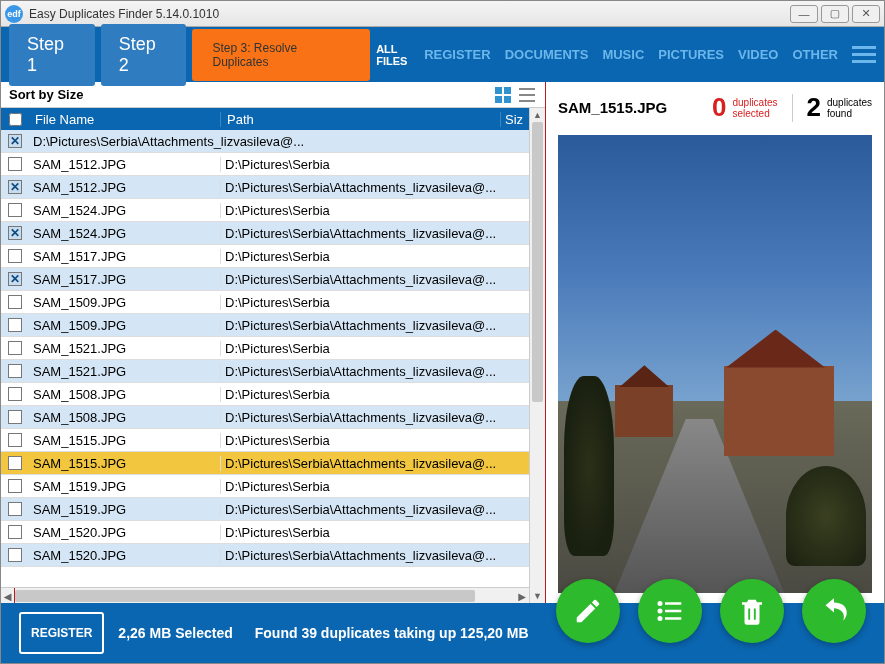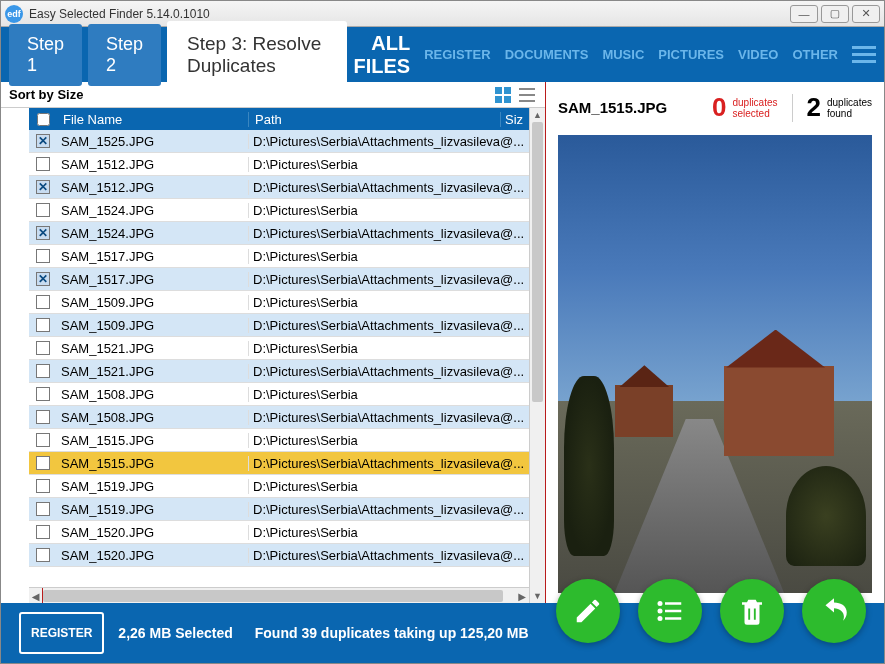--- a/index.html
+++ b/index.html
@@ -5,24 +5,24 @@
 * { margin: 0; padding: 0; box-sizing: border-box; font-family: Arial, sans-serif; }
 body { width: 885px; height: 664px; background: #fff; overflow: hidden; border: 1px solid #888; }
 
 .titlebar { height: 26px; background: linear-gradient(#f5f5f5, #e5e5e5); display: flex; align-items: center; padding: 0 4px; border-bottom: 1px solid #aaa; }
 .titlebar .logo { width: 18px; height: 18px; border-radius: 50%; background: #3a97e8; color: #fff; font-size: 9px; font-weight: bold; display: flex; align-items: center; justify-content: center; margin-right: 6px; }
 .titlebar .title { font-size: 12px; color: #333; flex: 1; }
 .titlebar .wbtn { width: 28px; height: 18px; border: 1px solid #999; background: #f0f0f0; margin-left: 3px; display: flex; align-items: center; justify-content: center; font-size: 11px; color: #555; border-radius: 3px; cursor: pointer; }
 
 .topbar { height: 55px; background: #0a66b0; display: flex; align-items: center; padding: 0 8px; }
 .step-btn { background: #2f7cc0; color: #fff; font-size: 18px; padding: 10px 18px; margin-right: 6px; border-radius: 3px; cursor: pointer; }
-.step-btn.active { background: #ffffff; color: #333; font-size: 19px; padding: 12px 20px; }
+.step-btn.active { background: #f97316; color: #333; font-size: 12px; padding: 12px 20px; }
 .cat-tabs { margin-left: auto; display: flex; gap: 14px; align-items: center; }
 .cat-tab { color: #6bb6ea; font-size: 13px; font-weight: bold; cursor: pointer; }
-.cat-tab.active { color: #fff; font-size: 20px; text-align: right; }
+.cat-tab.active { color: #fff; font-size: 11px; }
 .hamburger { margin-left: 14px; cursor: pointer; }
 .hamburger div { width: 24px; height: 3px; background: #6bb6ea; margin: 4px 0; }
 
 .content { display: flex; height: calc(100% - 26px - 55px - 60px); }
 
 .left { flex: 1; display: flex; flex-direction: column; border-right: 1px solid #b91c1c; }
 .sortbar { height: 26px; display: flex; align-items: center; padding: 0 8px; border-bottom: 1px solid #ccc; }
 .sortbar .label { font-size: 13px; font-weight: bold; }
 .sortbar .spacer { flex: 1; }
 .view-icon { width: 20px; height: 20px; margin-left: 4px; cursor: pointer; display: flex; align-items: center; justify-content: center; }
@@ -50,21 +50,21 @@
 .hscroll .thumb { position: absolute; left: 14px; top: 2px; height: 12px; width: 460px; background: #c8c8c8; border-radius: 2px; }
 .hscroll .arrow { position: absolute; top: 0; width: 14px; height: 16px; display: flex; align-items: center; justify-content: center; font-size: 10px; color: #666; }
 .hscroll .arrow.left { left: 0; }
 .hscroll .arrow.right { right: 0; }
 
 .vscroll { width: 16px; background: #f0f0f0; border-left: 1px solid #ccc; display: flex; flex-direction: column; align-items: center; }
 .vscroll .arrow { height: 14px; width: 100%; font-size: 9px; color: #666; display: flex; align-items: center; justify-content: center; }
 .vscroll .track { flex: 1; position: relative; width: 100%; }
 .vscroll .thumb { position: absolute; left: 2px; right: 2px; top: 0; height: 280px; background: #c8c8c8; border-radius: 2px; }
 
-.leftmain { display: flex; flex: 1; min-height: 0; margin-left: 28px; }
+.leftmain { display: flex; flex: 1; min-height: 0; }
 .leftinner { display: flex; flex-direction: column; flex: 1; min-width: 0; }
 
 .right { width: 338px; display: flex; flex-direction: column; }
 .prevhead { height: 26px; display: flex; align-items: center; padding: 0 10px; border-bottom: 1px solid #ccc; }
 .prevhead .lbl { font-size: 13px; }
 .prevhead .eye { margin-left: auto; color: #2f93d0; }
 .prevstats { display: flex; align-items: center; padding: 10px 12px; gap: 14px; }
 .prevstats .fname { font-size: 15px; font-weight: bold; flex: 1; }
 .stat { display: flex; align-items: center; gap: 6px; }
 .stat .num { font-size: 26px; font-weight: bold; }
@@ -89,21 +89,21 @@
 .ftext { font-size: 14px; font-weight: bold; margin-right: 22px; }
 .actions { position: absolute; right: 18px; top: -24px; display: flex; gap: 18px; }
 .act-btn { width: 64px; height: 64px; border-radius: 50%; background: #2dbb2d; display: flex; align-items: center; justify-content: center; cursor: pointer; box-shadow: 0 2px 6px rgba(0,0,0,0.3); }
 .act-btn svg { fill: #fff; }
 </style>
 </head>
 <body>
 
 <div class="titlebar">
   <div class="logo">edf</div>
-  <div class="title">Easy Selected Finder 5.14.0.1010</div>
+  <div class="title">Easy Duplicates Finder 5.14.0.1010</div>
   <div class="wbtn">—</div>
   <div class="wbtn">▢</div>
   <div class="wbtn">✕</div>
 </div>
 
 <div class="topbar">
   <div class="step-btn">Step 1</div>
   <div class="step-btn">Step 2</div>
   <div class="step-btn active">Step 3: Resolve Duplicates</div>
   <div class="cat-tabs" id="cat-tabs">
@@ -152,21 +152,20 @@
           <div class="col-name">File Name</div>
           <div class="col-path">Path</div>
           <div class="col-size">Siz</div>
         </div>
         <div class="tbody">
           <div class="rows" id="rows">
               <div class="row alt">
                 <div class="cell-check">
                   <div class="cb marked"></div>
                 </div>
-                <div class="cell-name">SAM_1525.JPG</div>
                 <div class="cell-path">D:\Pictures\Serbia\Attachments_lizvasileva@...</div>
               </div>
               <div class="row">
                 <div class="cell-check">
                   <div class="cb"></div>
                 </div>
                 <div class="cell-name">SAM_1512.JPG</div>
                 <div class="cell-path">D:\Pictures\Serbia</div>
               </div>
               <div class="row alt">

